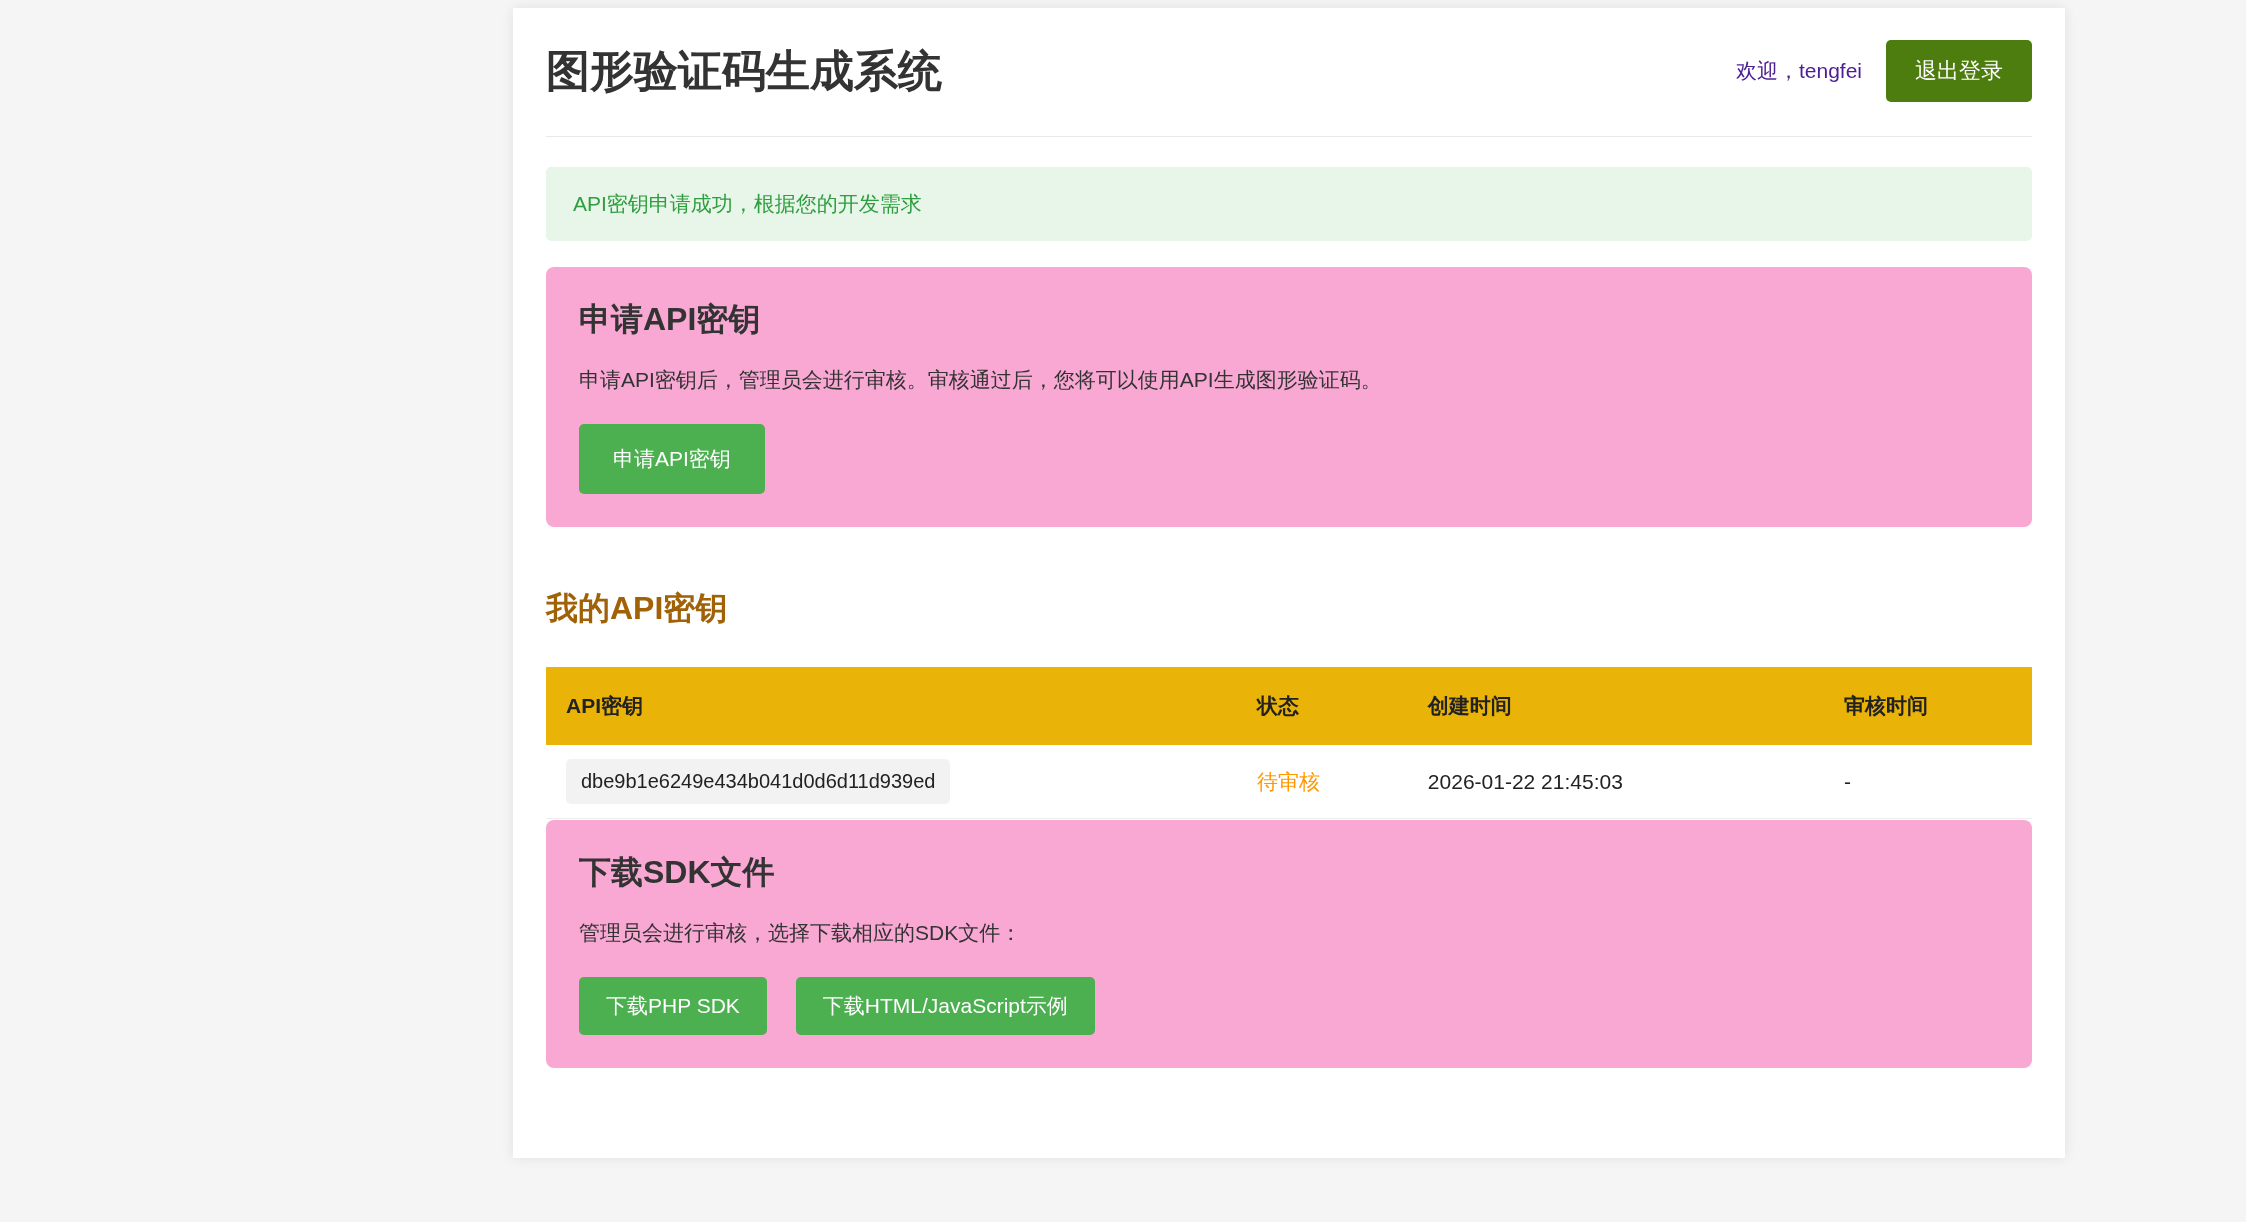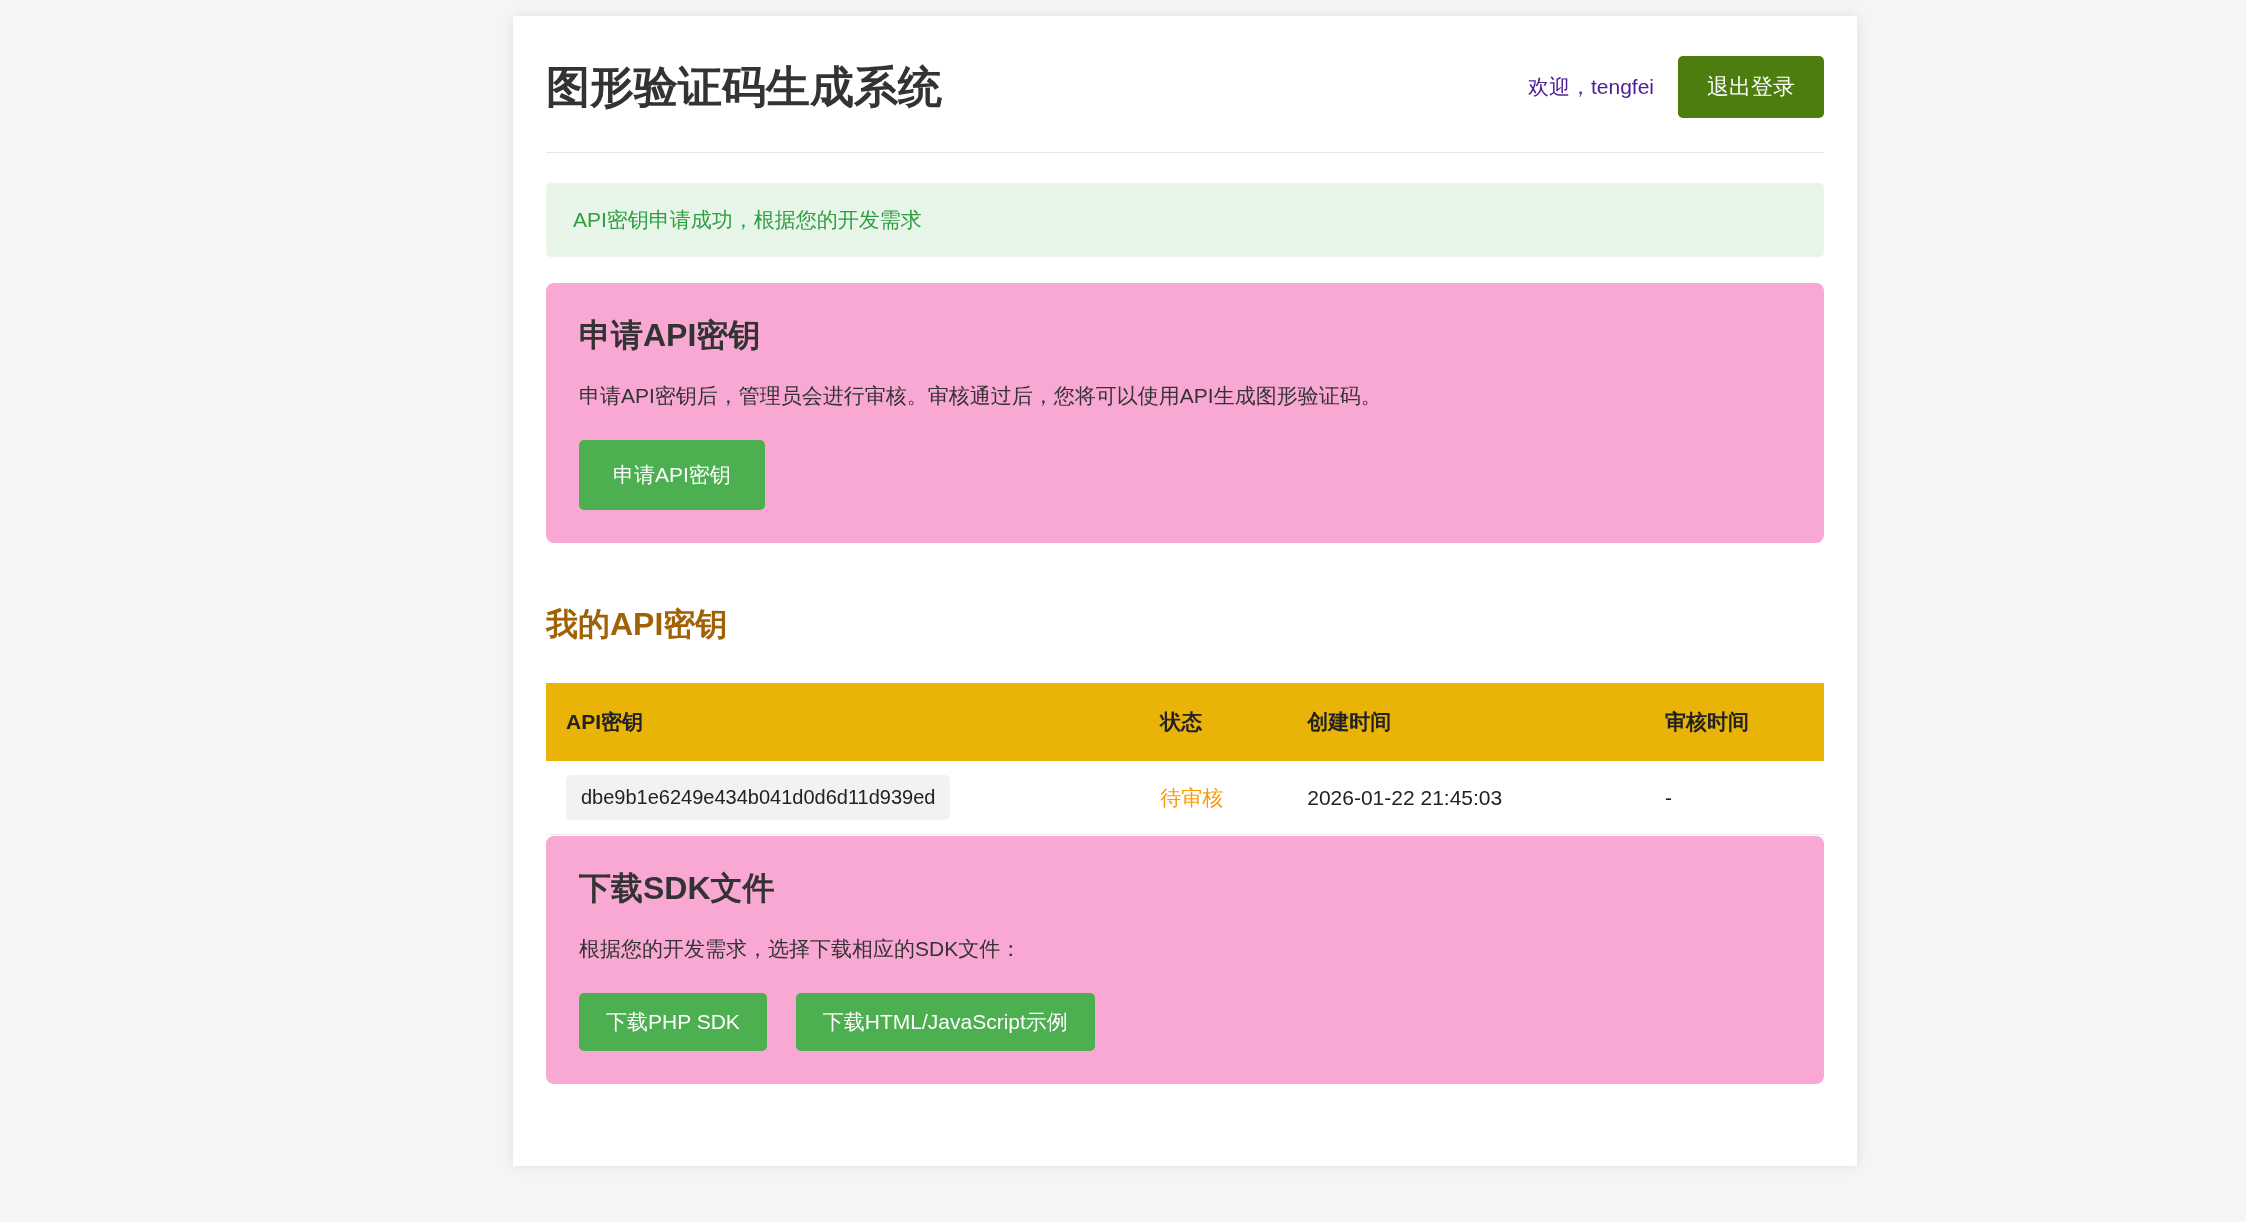--- a/index.html
+++ b/index.html
@@ -11,27 +11,27 @@
     height: 1222px;
     background: #f5f5f5;
     font-family: "Liberation Sans", "DejaVu Sans", sans-serif;
     color: #333;
     position: relative;
     overflow: hidden;
   }
   .container {
     position: absolute;
     left: 513px;
-    top: 16px;
-    width: 1344px;
+    top: 8px;
+    width: 1552px;
     min-height: 1150px;
     background: #ffffff;
     box-shadow: 0 0 12px rgba(0,0,0,0.09);
     box-sizing: border-box;
-    padding: 12px 33px 82px 33px;
+    padding: 4px 33px 82px 33px;
   }
   .app-header {
     display: flex;
     justify-content: space-between;
     align-items: center;
     padding: 28px 0 34px 0;
     border-bottom: 1px solid #e8e8e8;
   }
   .app-header h1 {
     margin: 0;
@@ -188,20 +188,20 @@
           <span class="status-pending">待审核</span>
         </td>
         <td>2026-01-22 21:45:03</td>
         <td>-</td>
       </tr>
     </tbody>
   </table>
 
   <div class="card sdk-card">
     <h2>下载SDK文件</h2>
-    <p>根据您的开发需求，选择下载相应的SDK文件：</p>
+    <p>管理员会进行审核，选择下载相应的SDK文件：</p>
     <div class="btn-row">
       <button class="btn-green small">下载PHP SDK</button>
       <button class="btn-green small">下载HTML/JavaScript示例</button>
     </div>
   </div>
 
 </div>
 
 </body></html>

